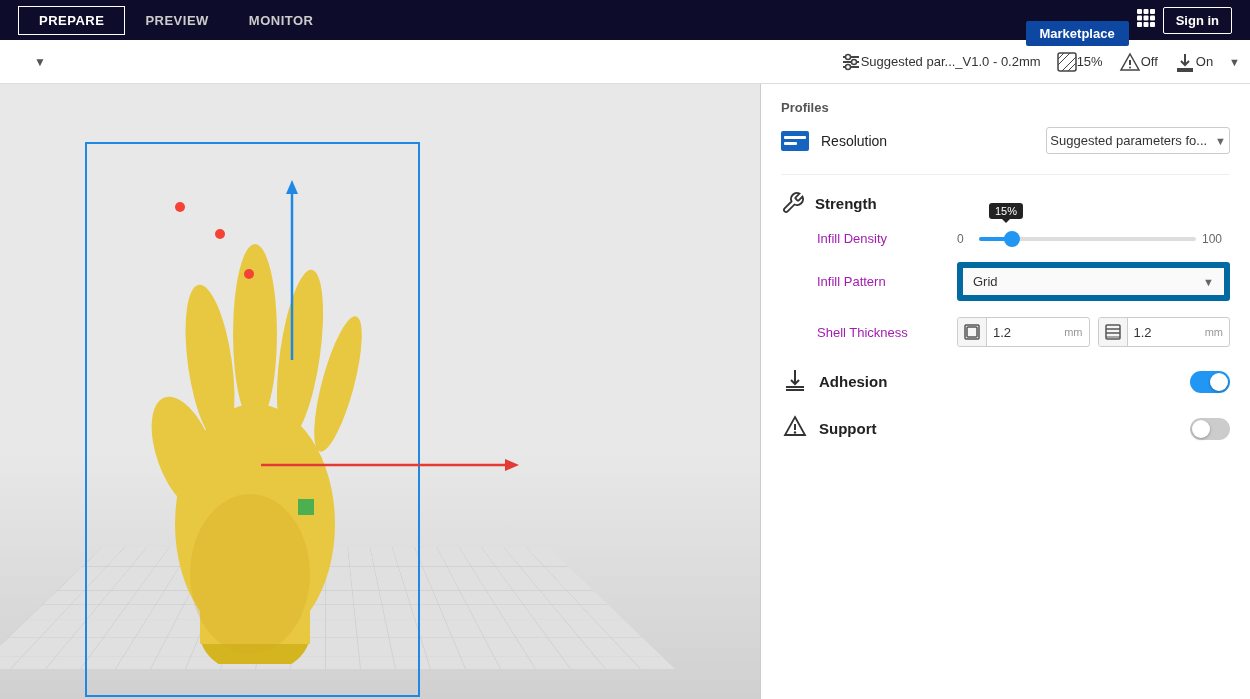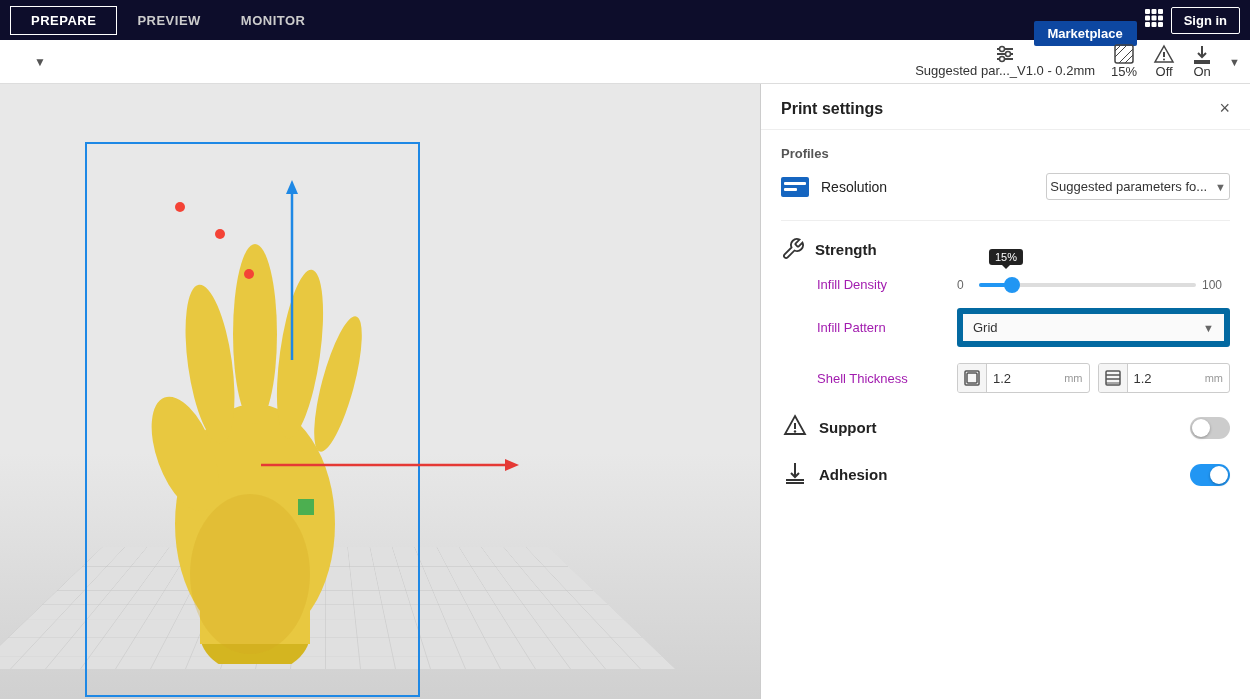--- a/index.html
+++ b/index.html
@@ -4,21 +4,21 @@
   <style>
     * { box-sizing: border-box; margin: 0; padding: 0; }
     body { width: 1250px; height: 699px; overflow: hidden; font-family: 'Segoe UI', Arial, sans-serif; background: #1a1a2e; }
 
     
     .top-nav {
       display: flex;
       align-items: center;
       background: #0d0d2b;
       height: 40px;
-      padding: 0 10px;
+      padding: 0 18px;
       gap: 0;
     }
     .nav-btn {
       color: #ccc;
       background: transparent;
       border: none;
       padding: 6px 20px;
       font-size: 13px;
       font-weight: 600;
       cursor: pointer;
@@ -87,21 +87,20 @@
       display: flex;
       align-items: center;
       gap: 16px;
       font-size: 13px;
       color: #333;
     }
     .sub-nav-item {
       display: flex;
       align-items: center;
       cursor: pointer;
-      flex-direction: column;
     }
     .sub-nav-chevron-right {
       color: #555;
       font-size: 11px;
     }
 
     
     .main-area {
       display: flex;
       height: calc(699px - 40px - 44px);
@@ -617,24 +616,20 @@
         <line x1="0" y1="7" x2="246" y2="7" stroke="#e53935" stroke-width="2.5"></line>
         <polygon points="258,7 244,1 244,13" fill="#e53935"></polygon>
       </svg>
     </div>
 
     <div class="origin-cube"></div>
 
   </div>
 
   <div class="print-panel">
-    <div class="print-panel-header">
-      <span class="print-panel-title">Print settings</span>
-      <button class="close-btn">×</button>
-    </div>
     <div class="print-panel-body">
 
       <div class="section-title">Profiles</div>
       <div class="profile-row">
         <div class="profile-icon">
           <div class="profile-icon-line"></div>
           <div class="profile-icon-line"></div>
         </div>
         <span class="profile-label">Resolution</span>
         <div class="profile-dropdown">
@@ -708,41 +703,41 @@
                 <span class="shell-unit">mm</span>
               </div>
             </div>
           </div>
         </div>
       </div>
 
       <div class="toggle-row">
         <div class="toggle-section-icon">
           <svg width="24" height="24" viewBox="0 0 24 24" fill="none">
+            <path d="M12 3 L12 17 M8 13 L12 17 L16 13" stroke="#333" stroke-width="2" fill="none"></path>
+            <line x1="3" y1="20" x2="21" y2="20" stroke="#333" stroke-width="2"></line>
+            <line x1="3" y1="23" x2="21" y2="23" stroke="#333" stroke-width="2"></line>
+          </svg>
+        </div>
+        <span class="toggle-section-label">Adhesion</span>
+        <div class="toggle-switch on">
+          <div class="knob"></div>
+        </div>
+      </div>
+
+      <div class="toggle-row">
+        <div class="toggle-section-icon">
+          <svg width="24" height="24" viewBox="0 0 24 24" fill="none">
             <polygon points="12,3 22,21 2,21" stroke="#333" stroke-width="1.8" fill="none"></polygon>
             <line x1="12" y1="10" x2="12" y2="16" stroke="#333" stroke-width="2"></line>
             <circle cx="12" cy="18.5" r="1.2" fill="#333"></circle>
           </svg>
         </div>
         <span class="toggle-section-label">Support</span>
         <div class="toggle-switch off">
           <div class="knob"></div>
         </div>
       </div>
 
-      <div class="toggle-row">
-        <div class="toggle-section-icon">
-          <svg width="24" height="24" viewBox="0 0 24 24" fill="none">
-            <path d="M12 3 L12 17 M8 13 L12 17 L16 13" stroke="#333" stroke-width="2" fill="none"></path>
-            <line x1="3" y1="20" x2="21" y2="20" stroke="#333" stroke-width="2"></line>
-            <line x1="3" y1="23" x2="21" y2="23" stroke="#333" stroke-width="2"></line>
-          </svg>
-        </div>
-        <span class="toggle-section-label">Adhesion</span>
-        <div class="toggle-switch on">
-          <div class="knob"></div>
-        </div>
-      </div>
-
     </div>
   </div>
 
 </div>
 
 </body></html>

